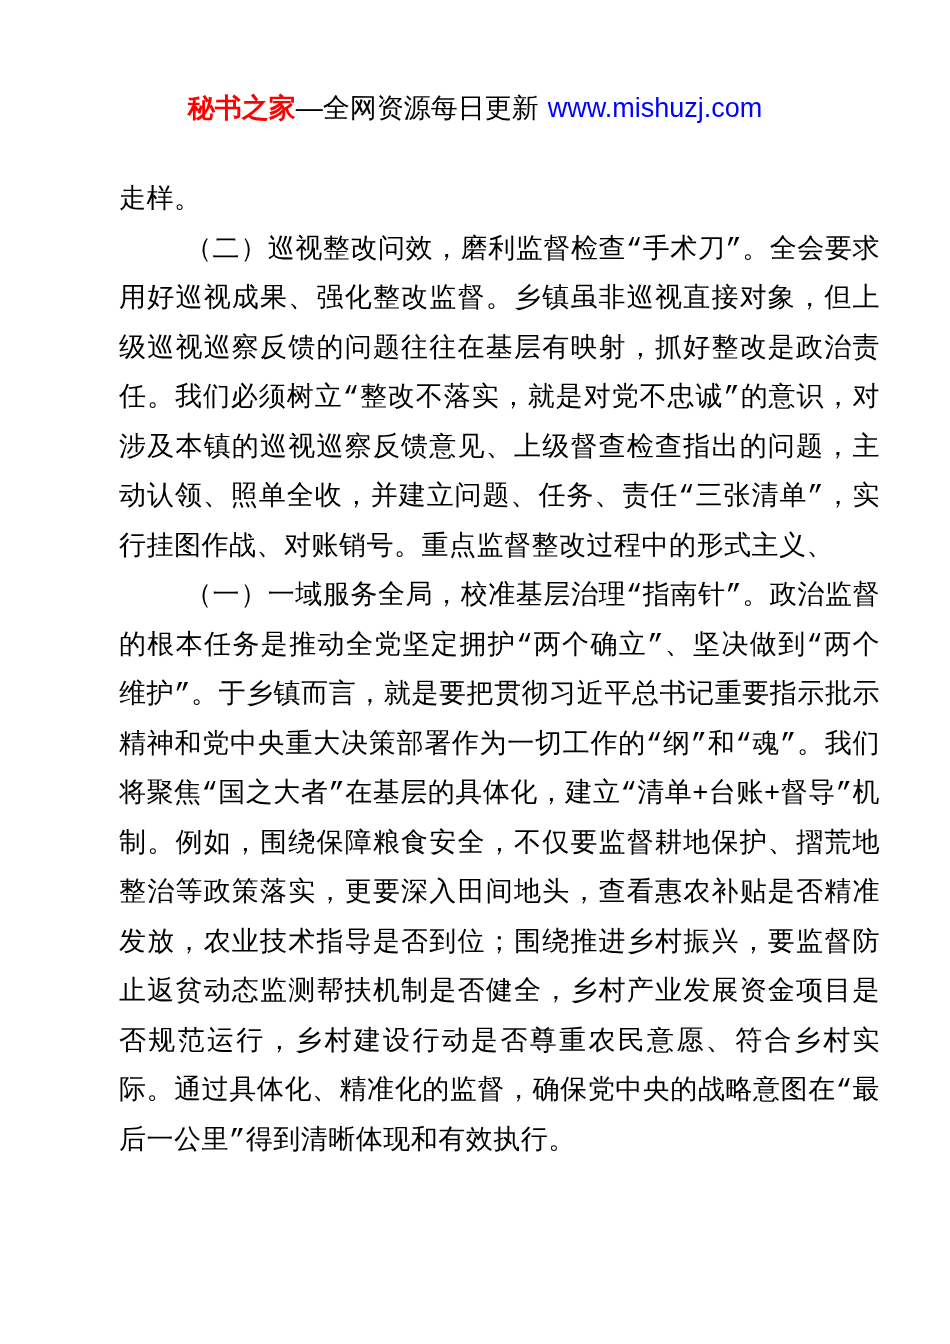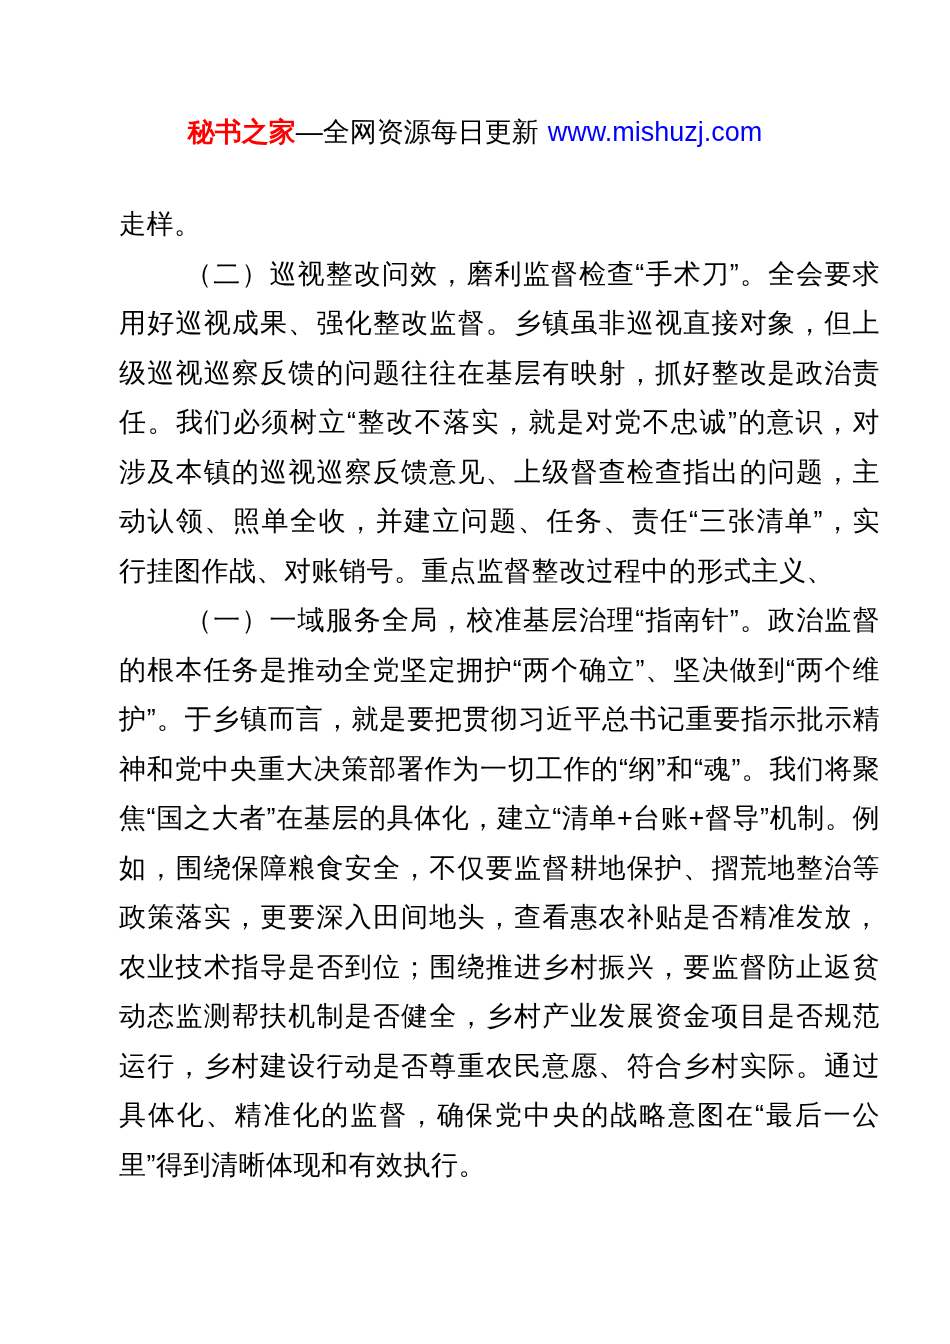--- a/index.html
+++ b/index.html
@@ -9,21 +9,21 @@
   }
   .page {
     position: relative;
     width: 950px;
     height: 1344px;
     background: #ffffff;
     overflow: hidden;
     font-family: "Liberation Sans", "DejaVu Sans", sans-serif;
   }
   .header {
-    padding-top: 116px;
+    padding-top: 92px;
     text-align: center;
     font-size: 27px;
     line-height: 33px;
     white-space: nowrap;
   }
   .header .brand {
     color: #ff0000;
     font-weight: 700;
   }
   .header .dash,
@@ -37,20 +37,21 @@
     margin-left: 9px;
   }
   .content {
     margin: 51px 70px 0 119px;
     color: #000000;
     font-size: 27px;
     line-height: 49.5px;
     text-align: justify;
     text-justify: inter-character;
     letter-spacing: 0.5px;
+    font-family: Liberation Mono, monospace;
   }
   .content p {
     margin: 0;
     padding: 0;
   }
   .content p.indent {
     text-indent: 66px;
   }
 </style>
 </head>

